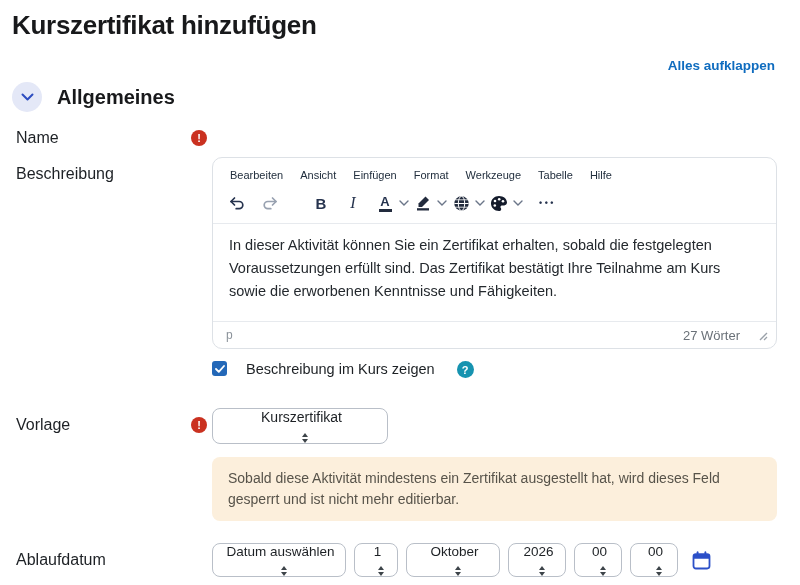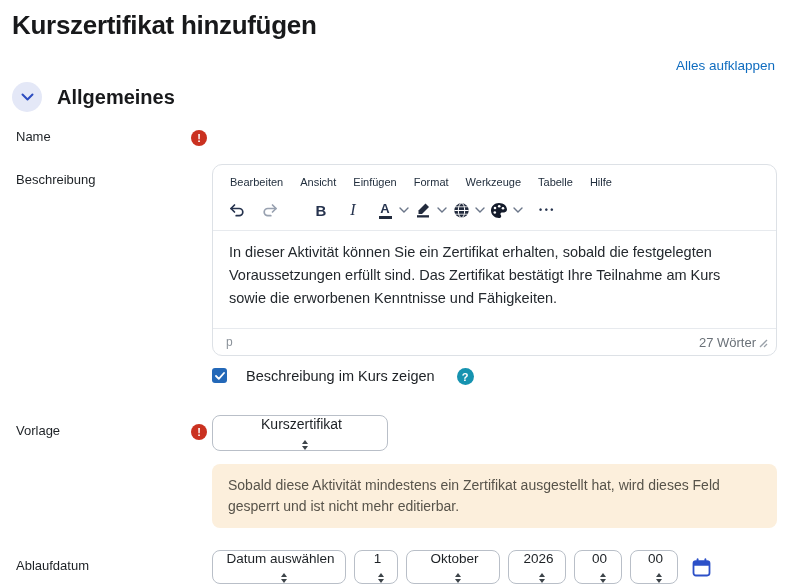--- a/index.html
+++ b/index.html
@@ -6,61 +6,61 @@
   html,body { margin:0; padding:0; }
   body {
     width:800px; height:585px; background:#fff;
     font-family:"Liberation Sans", sans-serif; color:#1d2125;
     overflow:hidden;
   }
   .page { padding:6px 23px 0 12px; }
 
   h1.page-title { margin:4px 0 0 0; font-size:26px; font-weight:700; letter-spacing:-0.3px; color:#18191b; }
 
-  .expand-row { text-align:right; margin:15px 2px 8px 0; }
+  .expand-row { text-align:right; margin:15px 2px 8px 0;font-weight:bold; }
   .expand-link { color:#0f6cbf; font-size:13.5px; text-decoration:none; cursor:pointer; }
 
   .section-header { display:flex; align-items:center; gap:15px; margin:7px 0 0 0; }
   .chev-circle { width:30px; height:30px; border-radius:50%; background:#e4e8f7; display:flex; align-items:center; justify-content:center; cursor:pointer; flex:0 0 auto; }
   h2.section-title { margin:0; font-size:20px; font-weight:700; color:#18191b; }
 
   .form-row { display:flex; align-items:flex-start; }
-  .lbl { width:174px; padding:8px 0 0 4px; font-size:13px; flex:0 0 auto; }
+  .lbl { width:174px; padding:8px 0 0 4px; font-size:16px; flex:0 0 auto; }
   .req { width:26px; padding-top:9px; display:flex; justify-content:center; flex:0 0 auto; }
   .req-icon { width:16px; height:16px; border-radius:50%; background:#ca3120; color:#fff; font-size:11px; font-weight:700; display:flex; align-items:center; justify-content:center; line-height:1; }
   .field { flex:1 1 auto; }
   .offset-row { margin-left:200px; }
 
   
   .row-name { margin-top:9px; }
   .text-input {
     width:425px; height:36px; border:1px solid #c3c8d2; border-radius:8px;
     padding:0 12px; font-size:14px; color:#1d2125; font-family:inherit; background:#fff; outline:none;
   }
 
   
-  .row-desc { margin-top:18px; }
+  .row-desc { margin-top:10px; }
   .editor { width:565px; border:1px solid #dde1e6; border-radius:10px; background:#fff; overflow:hidden; }
   .menubar { display:flex; gap:3px; padding:8px 10px 4px 10px; }
   .menu-item { padding:3px 7px; font-size:11px; color:#222f3e; border-radius:4px; cursor:pointer; white-space:nowrap; }
   .toolbar { display:flex; align-items:center; padding:2px 10px 7px 12px; border-bottom:1px solid #e7eaee; }
   .tb-btn { min-width:24px; height:26px; display:flex; align-items:center; justify-content:center; color:#26334e; cursor:pointer; border-radius:3px; }
   .tb-gap { width:28px; }
   .tb-sp { width:8px; }
   .tb-chev { display:flex; align-items:center; justify-content:center; width:14px; height:26px; cursor:pointer; }
   .glyph-b { font-weight:700; font-size:15px; }
   .glyph-i { font-style:italic; font-family:"Liberation Serif", serif; font-size:16px; }
   .a-color { display:flex; flex-direction:column; align-items:center; line-height:1; cursor:pointer; }
   .a-color .a { font-weight:700; font-size:13px; }
   .a-color .bar { width:13px; height:3px; background:#222b3d; margin-top:1px; }
   .more-dots { font-size:9px; letter-spacing:2.5px; color:#26334e; font-weight:700; margin-left:14px; cursor:pointer; }
   .content { padding:10px 16px; font-size:14.5px; line-height:1.58; color:#24292e; min-height:97px; }
   .statusbar { display:flex; justify-content:space-between; align-items:center; border-top:1px solid #e7eaee; height:27px; padding:0 8px 0 13px; }
   .elem-path { font-size:12px; color:#8b929a; }
-  .sb-right { display:flex; align-items:center; gap:1px; }
+  .sb-right { display:flex; align-items:center; gap:17px; }
   .word-count { font-size:13px; color:#6a7178; }
 
   
   .row-check { margin-top:12px; display:flex; align-items:flex-start; gap:19px; }
   .checkbox { width:15px; height:15px; border-radius:3px; background:#2368b8; display:flex; align-items:center; justify-content:center; cursor:pointer; flex:0 0 auto; }
   .check-label { font-size:14.5px; cursor:pointer; }
   .help-icon { width:17px; height:17px; border-radius:50%; background:#1693b0; color:#fff; font-size:11px; font-weight:700; display:flex; align-items:center; justify-content:center; cursor:pointer; margin-left:3px; }
 
   
   .select { border:1px solid #b9bfc8; border-radius:8px; background:#fff; height:36px; display:flex; align-items:center; justify-content:space-between; padding:0 9px 0 12px; font-size:14px; color:#1d2125; cursor:pointer;flex-direction:column; }

